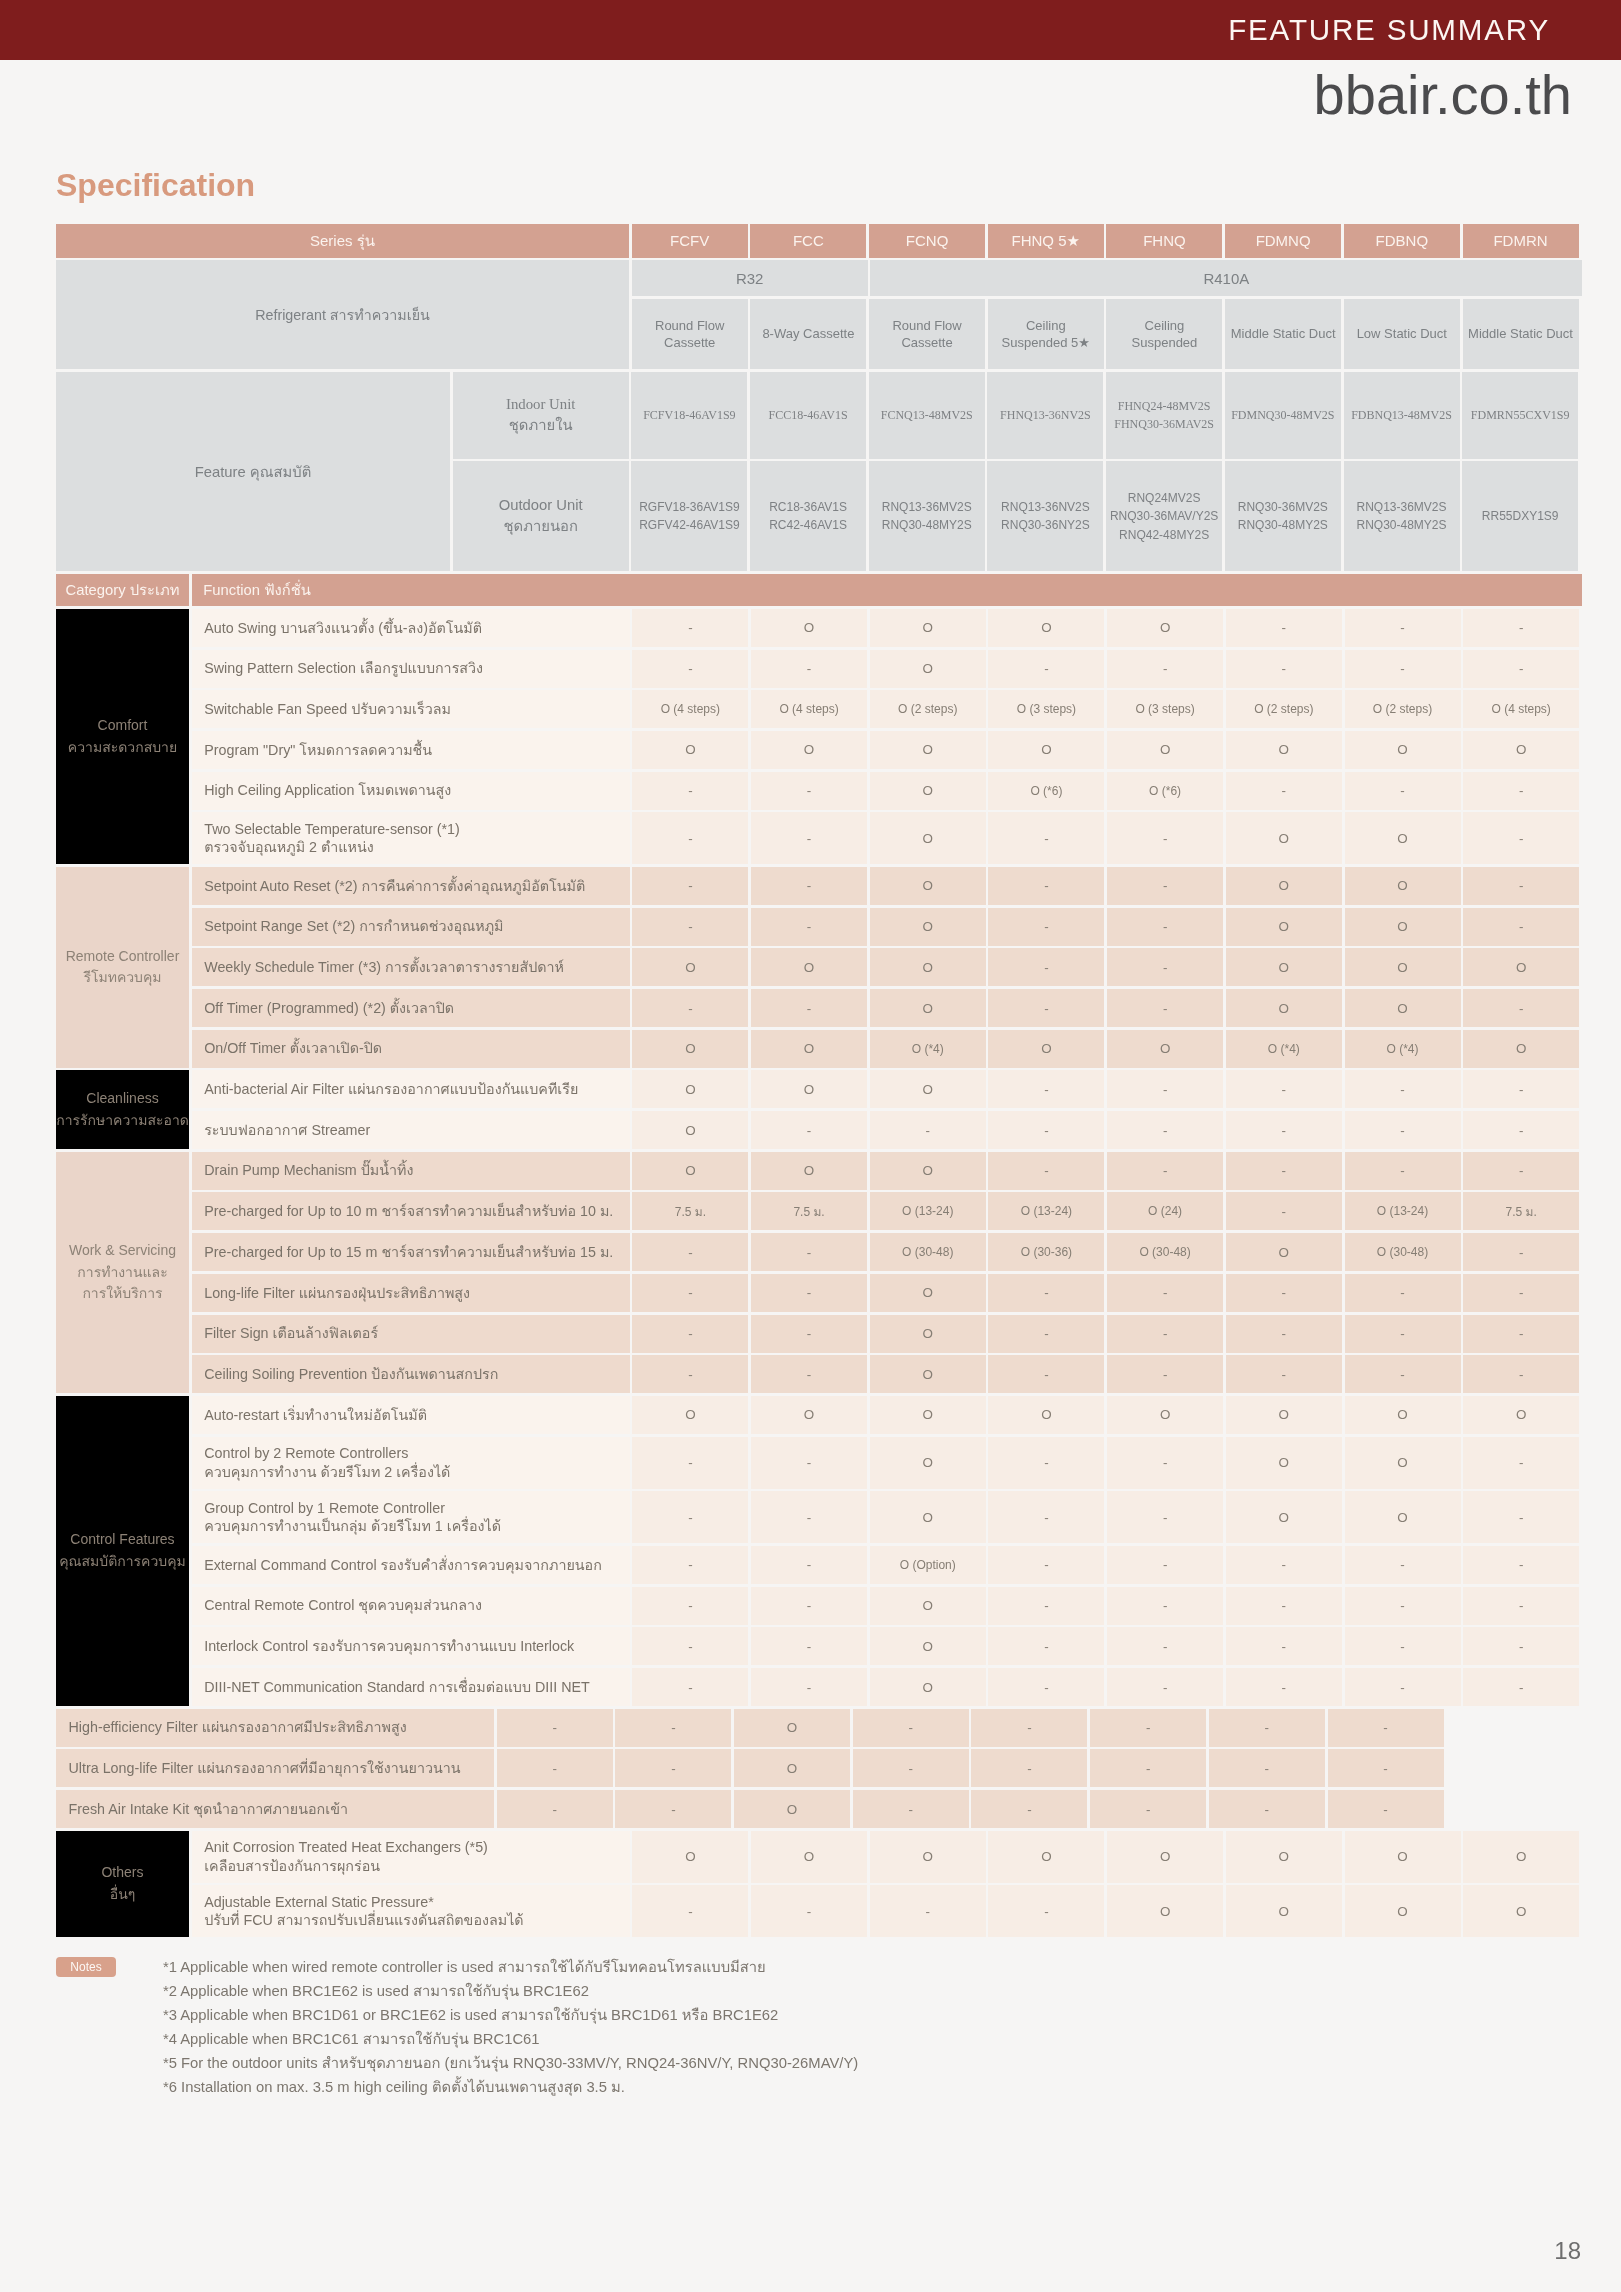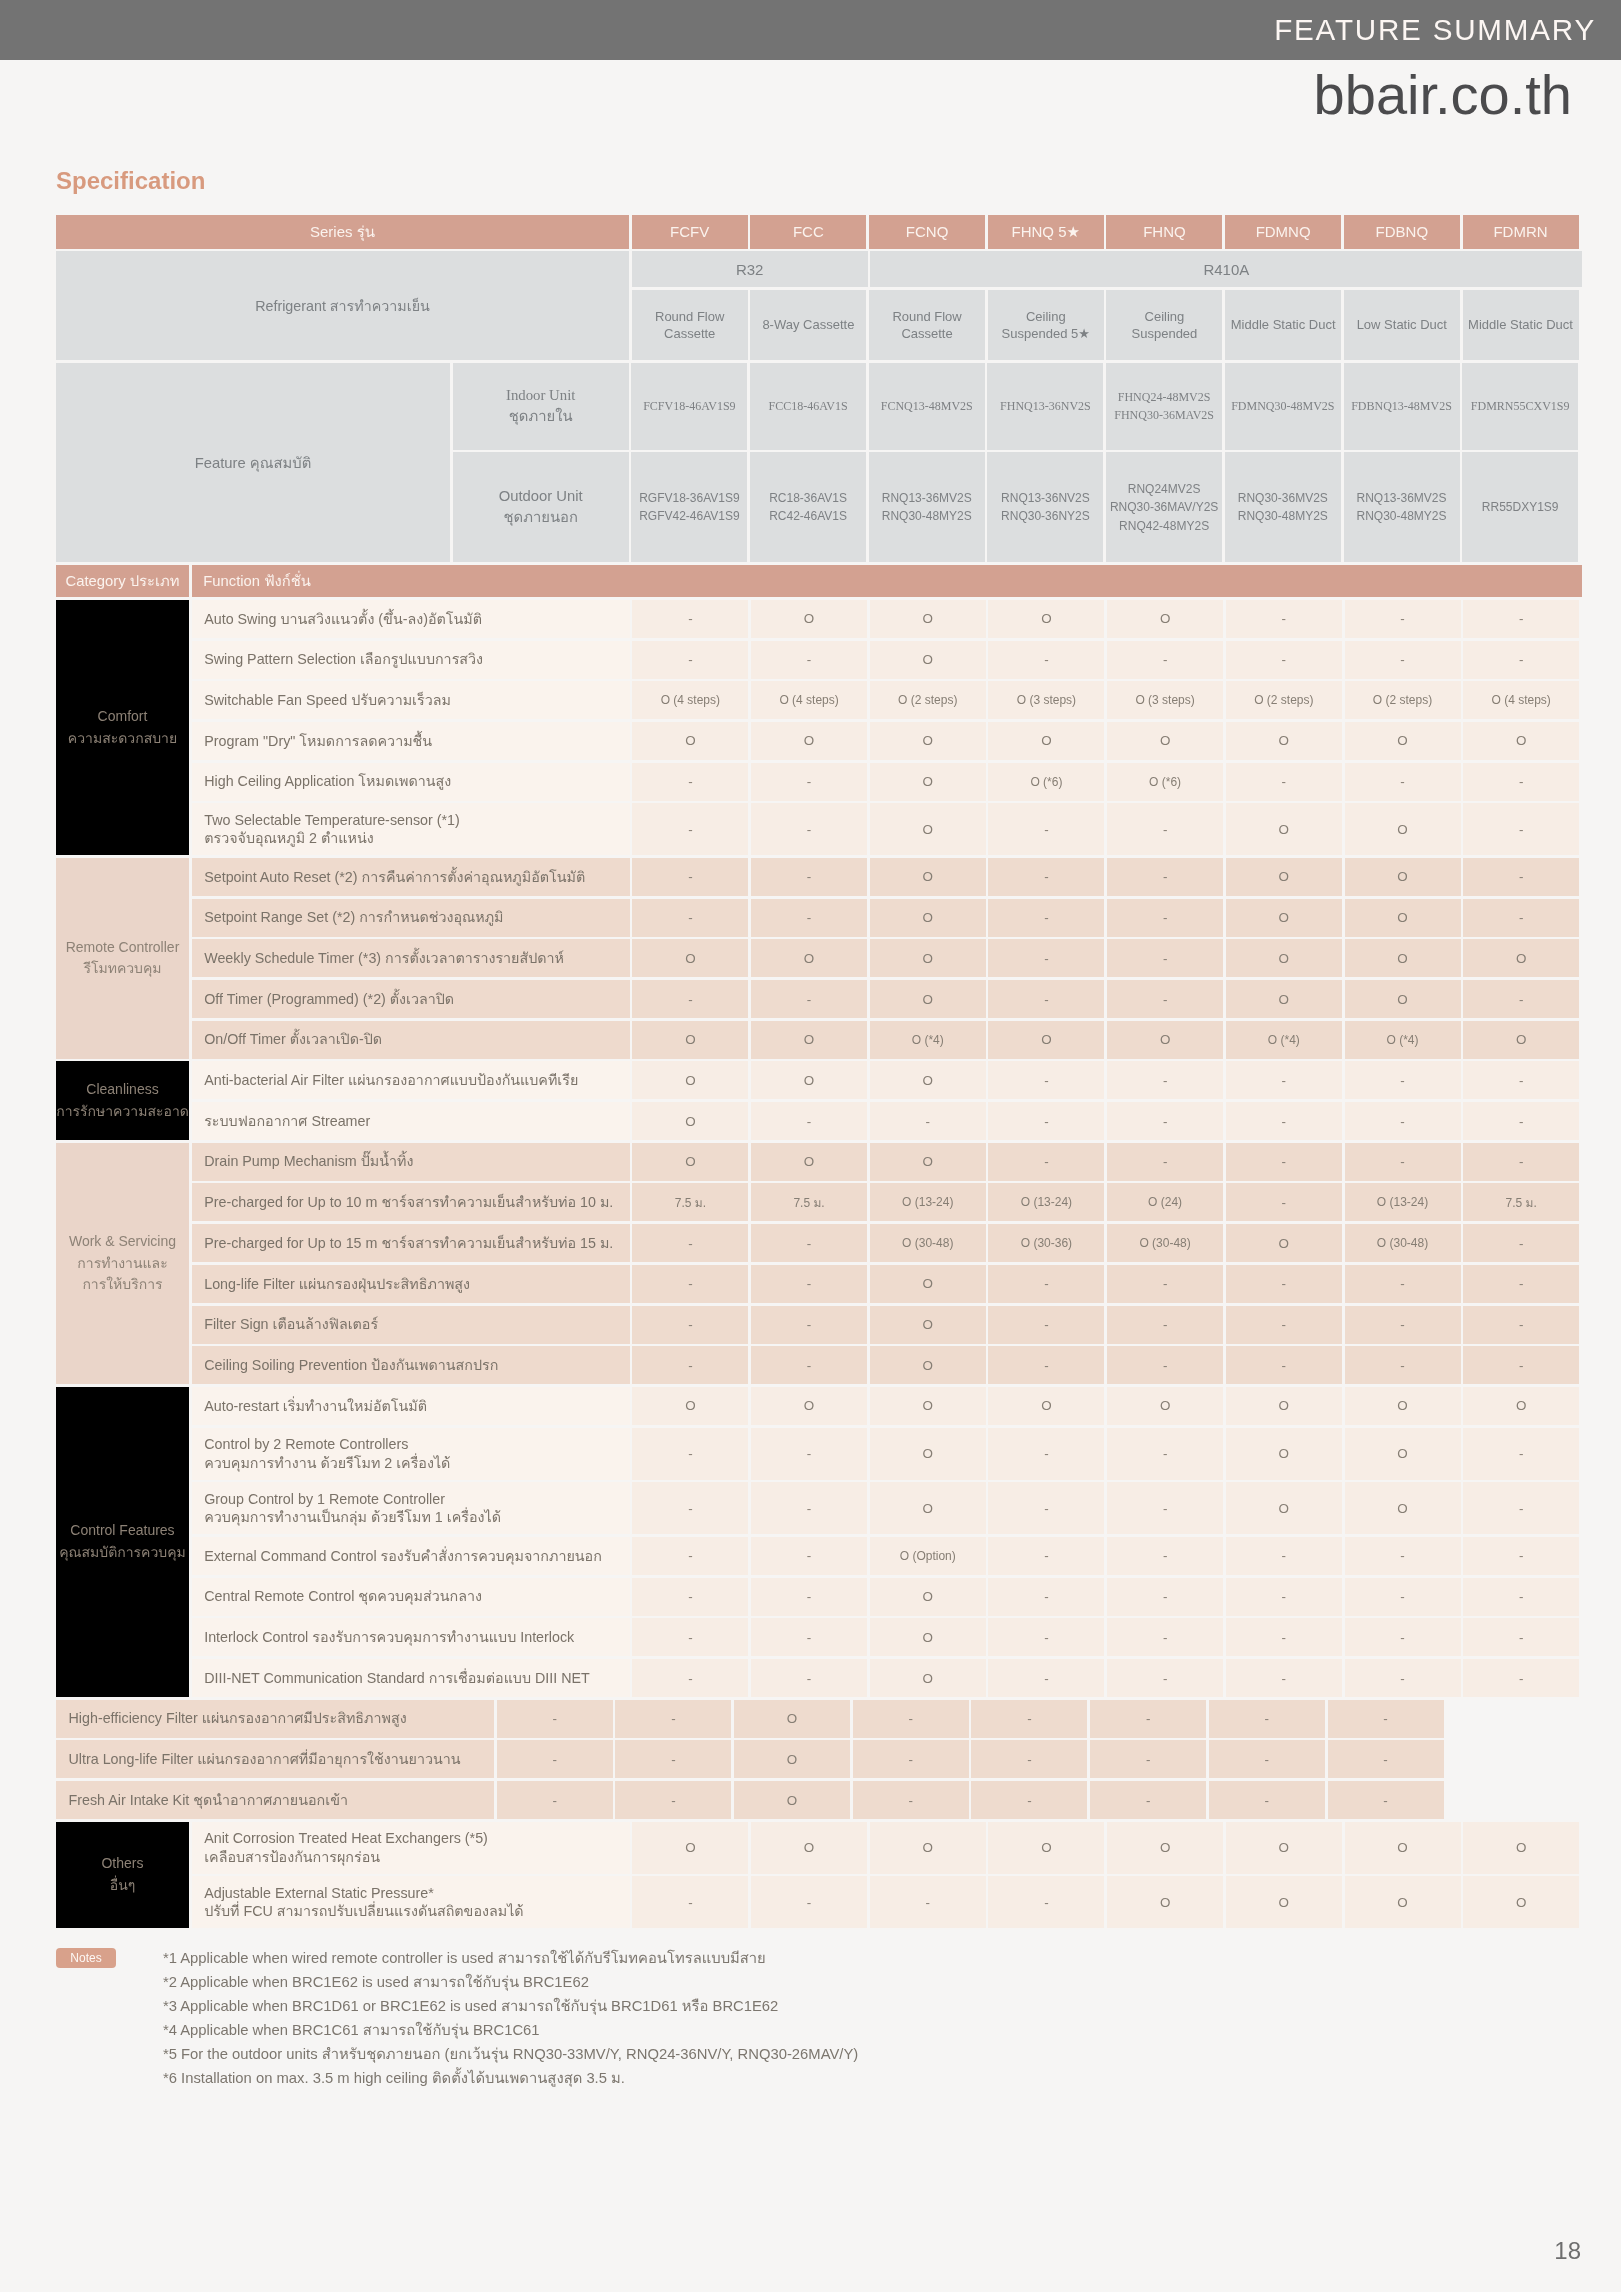--- a/index.html
+++ b/index.html
@@ -2,24 +2,24 @@
 <html style="font-size:14.3px"><head>
 <meta charset="utf-8">
 <style>
   html,body{margin:0;padding:0;background:#e9e9e8;}
   .page{
     position:relative;width:1622px;height:2293px;overflow:hidden;
     background:#f6f5f4;
     font-family:"Liberation Sans","DejaVu Sans",sans-serif;
   }
   
-  .banner{height:60px;background:#737373;display:flex;align-items:center;justify-content:flex-end;padding-right:26px;box-sizing:border-box;}
+  .banner{height:60px;background:#7f1d1d;display:flex;align-items:center;justify-content:flex-end;padding-right:72px;box-sizing:border-box;}
   .banner-title{color:#fcf6f3;font-size:29.6px;letter-spacing:1.8px;font-weight:400;}
   .site{position:absolute;top:62px;right:50px;font-family:Liberation Sans, sans-serif;font-size:56px;color:#4b4b4d;}
-  .section-title{margin:107px 0 0 56px;font-size:24px;font-weight:bold;color:#d89a7e;}
+  .section-title{margin:107px 0 0 56px;font-size:32px;font-weight:bold;color:#d89a7e;}
   
   .spec-table{margin:19.7px 0 0 56px;width:1526px;}
   .hrow,.frow,.subrow,.band{display:flex;gap:2.7px;}
   .hrow{margin-bottom:2.7px;}
   .band{margin-bottom:2.7px;}
   .cell{display:flex;align-items:center;justify-content:center;box-sizing:border-box;overflow:hidden;}
   .w-left{width:573px;flex:none;}
   .w-col{width:116px;flex:none;}
   .stack{display:flex;flex-direction:column;gap:2.7px;flex:1;}
   .rose{background:#d3a191;color:#fbf3ee;}

